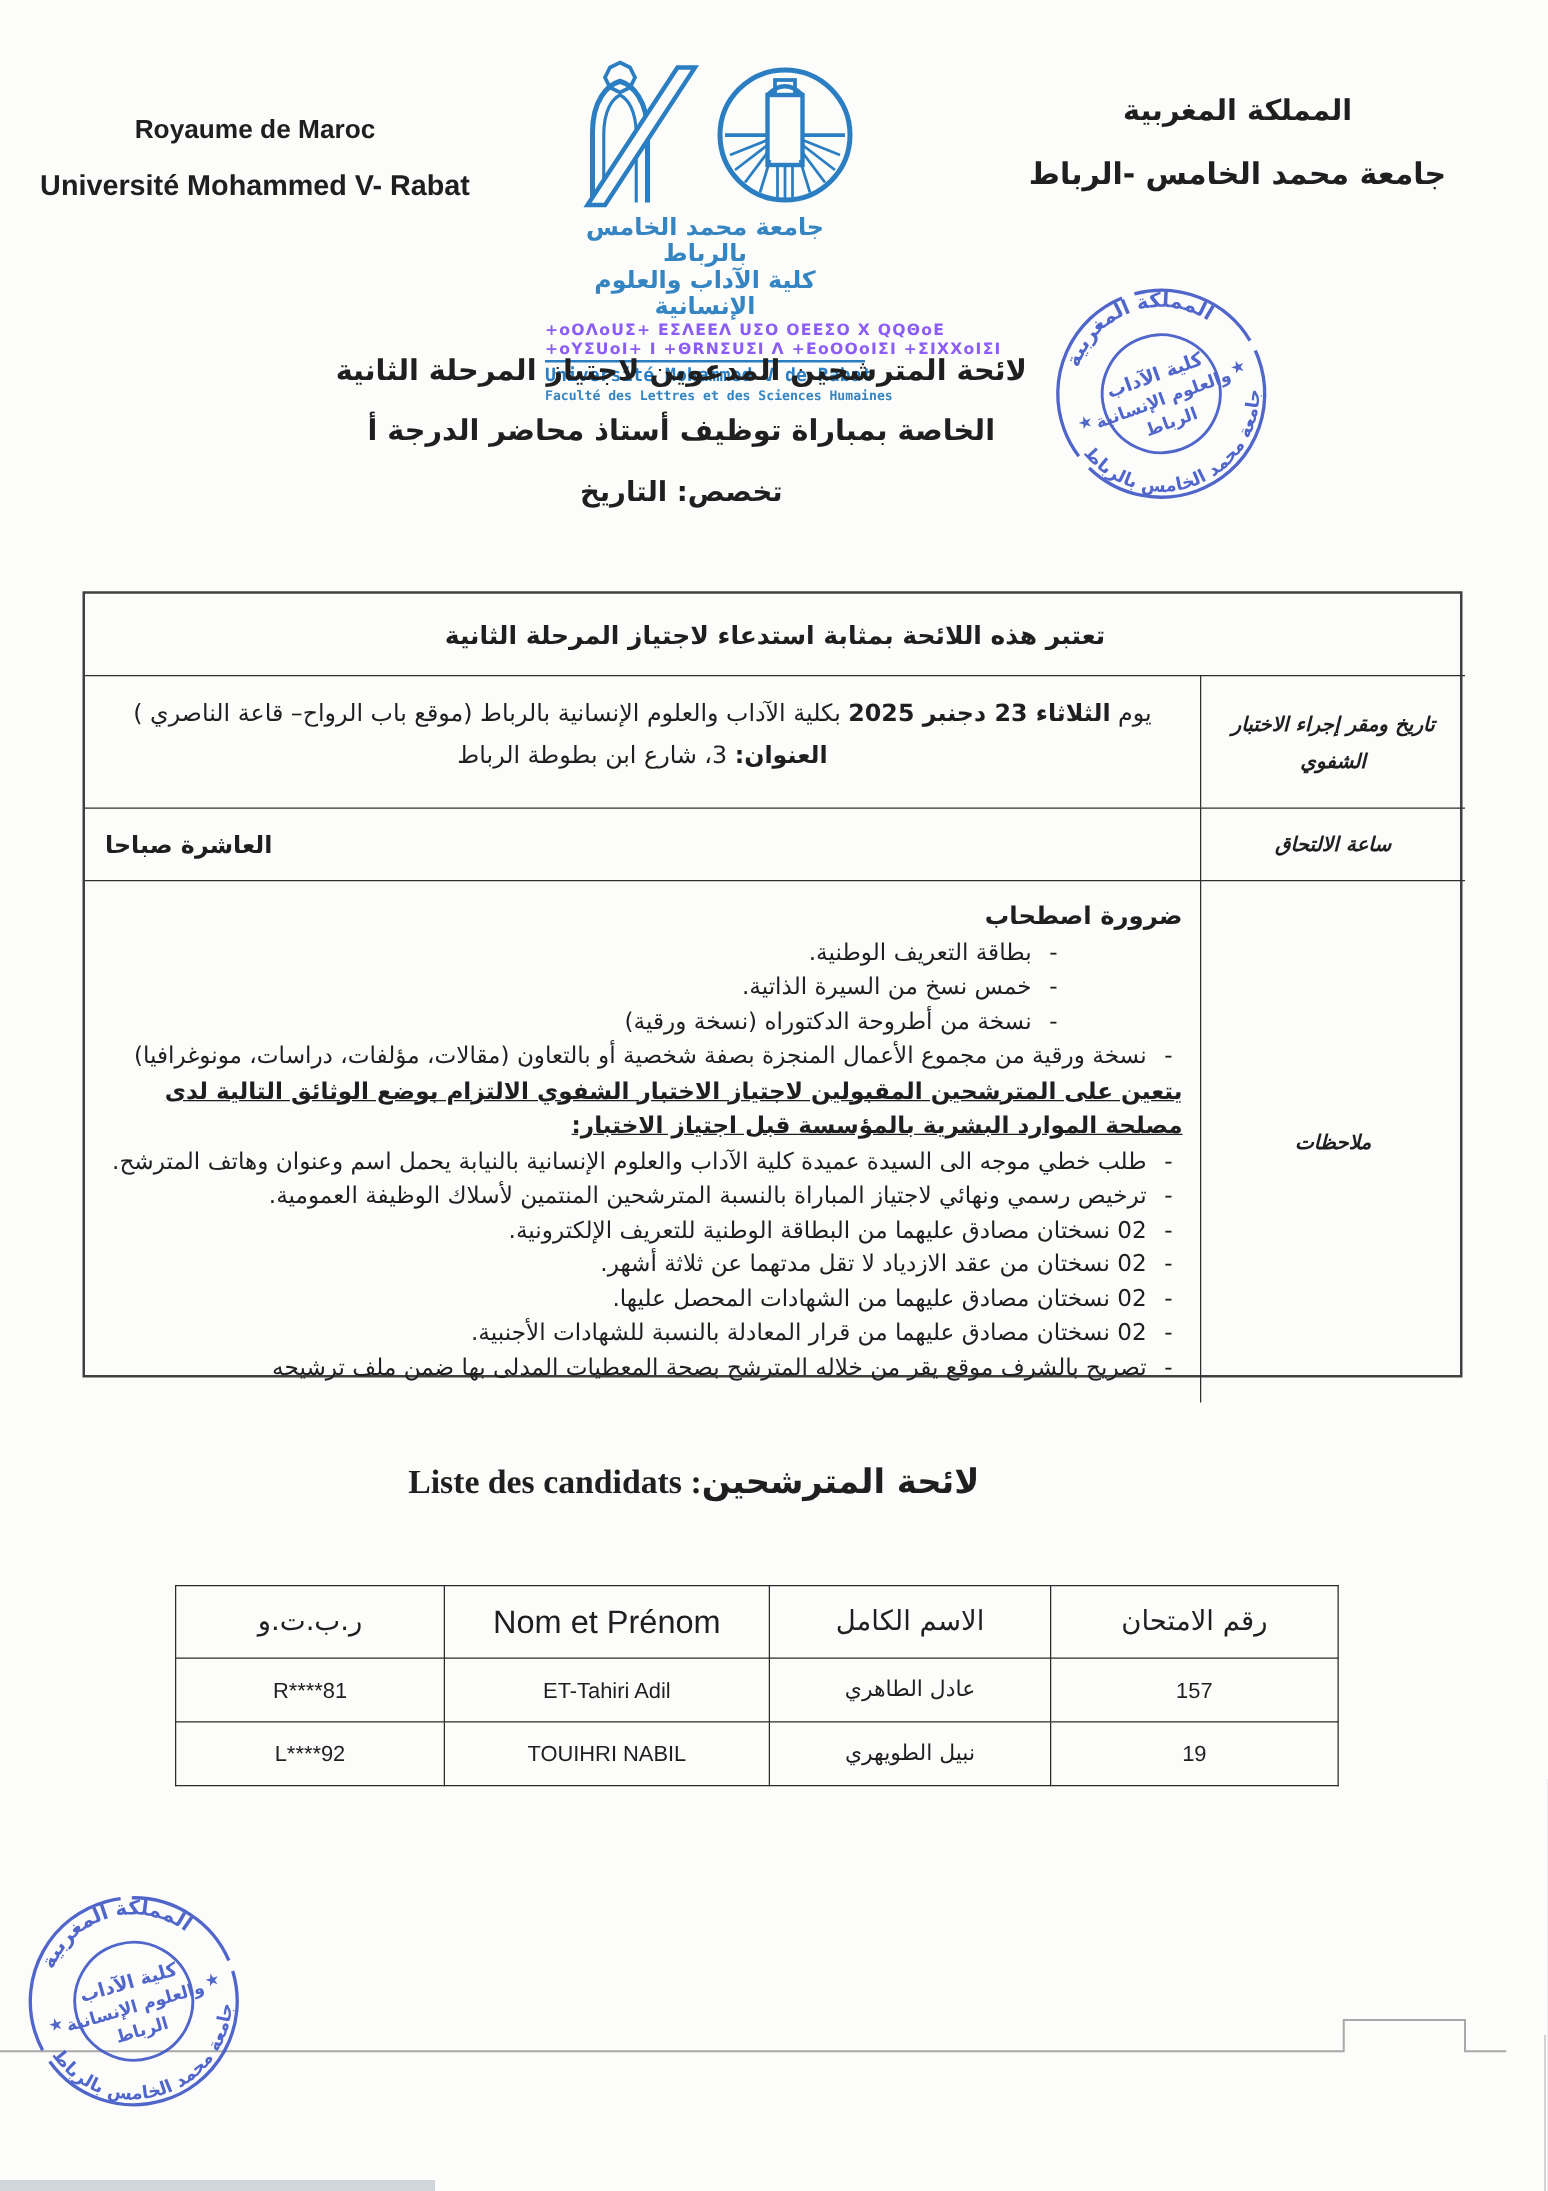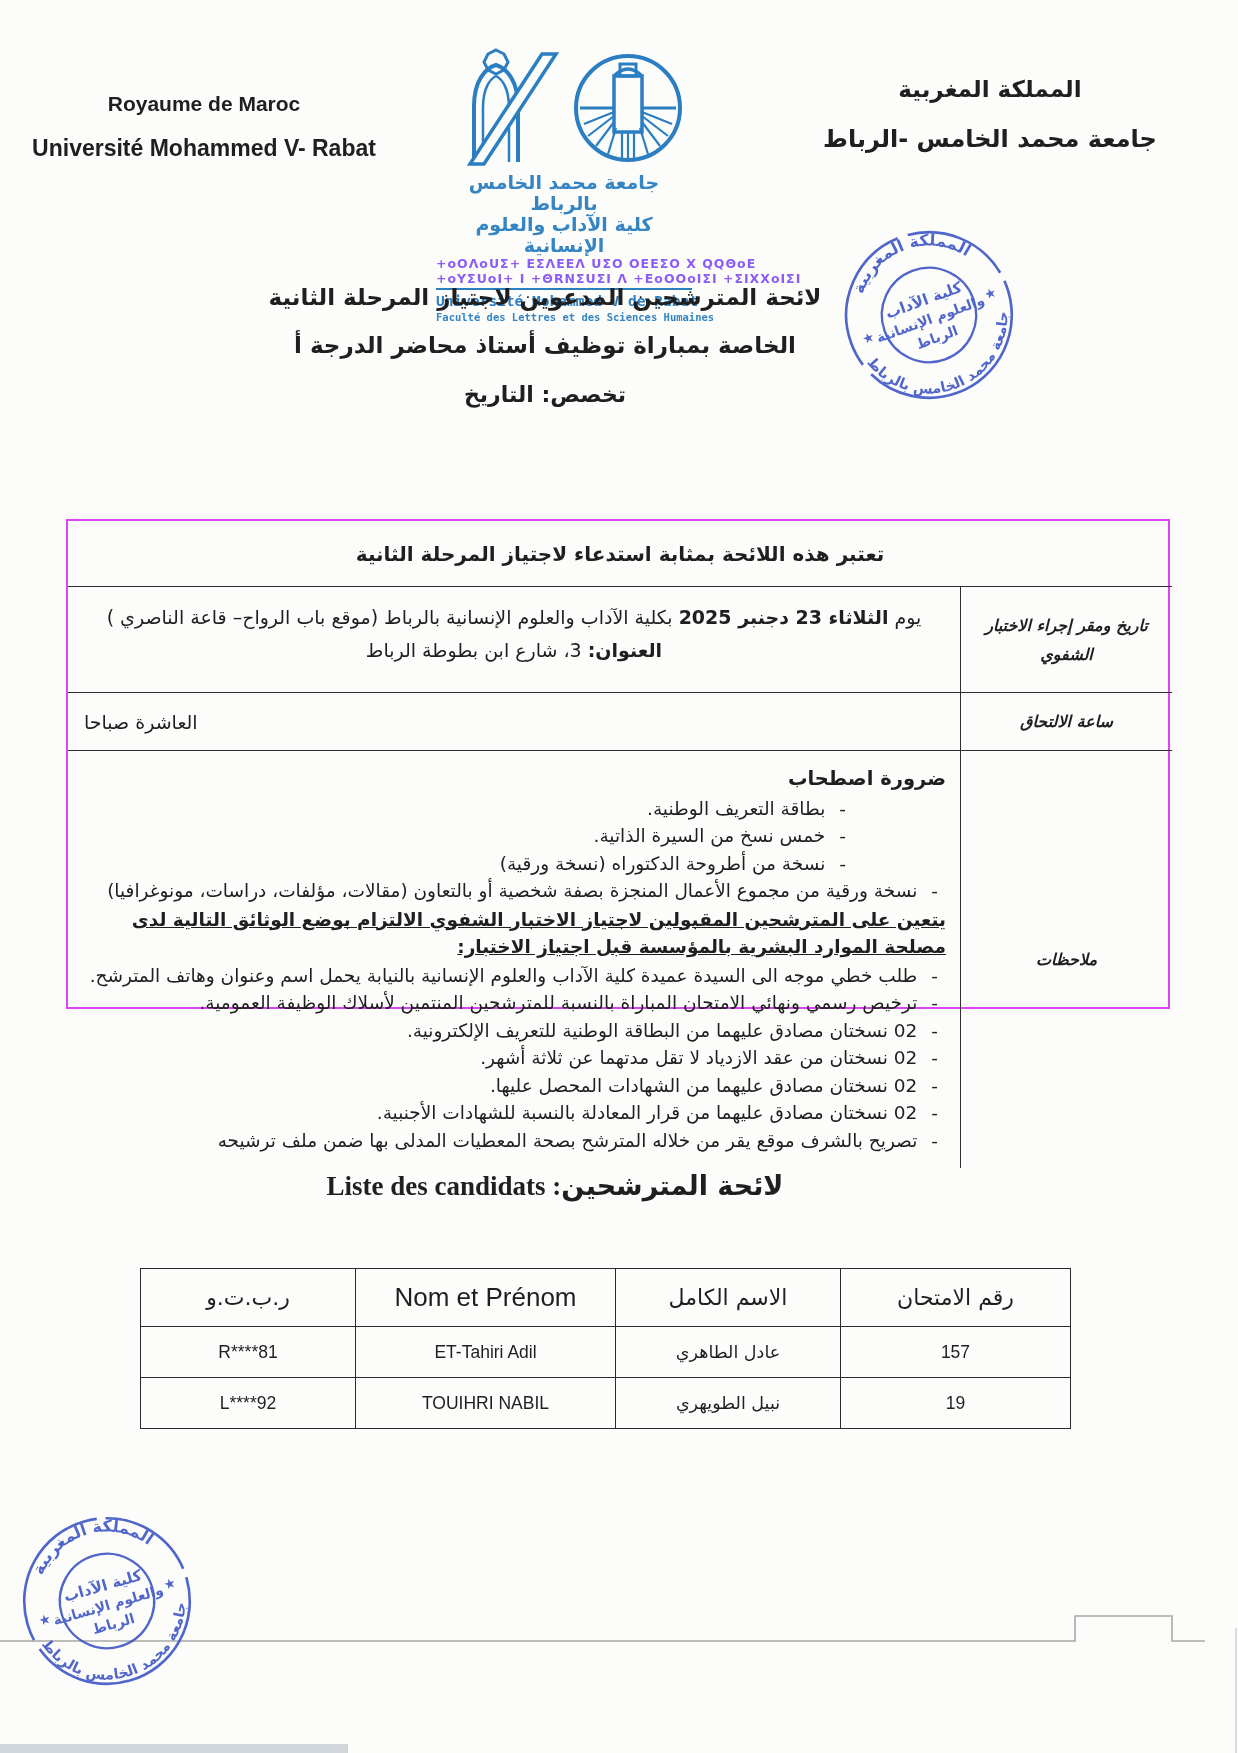--- a/index.html
+++ b/index.html
@@ -33,35 +33,35 @@
   .doc-title .t2{font-size:23px;margin-bottom:24px;}
   .doc-title .t3{font-size:22px;}
 
   
   .stamp{width:178px;height:178px;opacity:.88;}
   .stamp-top{left:840px;top:226px;transform:rotate(-20deg);}
   .stamp-bottom{left:18px;top:1512px;transform:rotate(-16deg);}
 
   
   .itable{
-    left:66px;top:473px;width:1104px;height:490px;
+    left:66px;top:473px;width:1104px;height:629px;
     display:grid;grid-template-columns:892px 212px;grid-template-rows:65px 106px 58px 418px;
-    border:2px solid #d946ef;box-sizing:border-box;direction:ltr;margin-top:46px;
+    border:2px solid #404040;box-sizing:border-box;direction:ltr;
   }
   .itable .cell{box-sizing:border-box;direction:rtl;}
   .itable .bt{border-top:1.3px solid #2f2f2f;}
   .itable .bl{border-left:1.3px solid #2f2f2f;}
   .c-span{grid-column:1/3;display:flex;align-items:center;justify-content:center;
           font-weight:700;font-size:20px;}
   .c-label{display:flex;align-items:center;justify-content:center;text-align:center;
            font-weight:700;font-size:16px;line-height:29px;padding:0 6px;font-style:italic;}
   .c-exam{padding:14px 18px 0 18px;text-align:center;font-size:19px;line-height:33px;}
   .c-exam b{font-weight:700;}
   .c-hour{display:flex;align-items:center;justify-content:flex-end;
-          padding-left:16px;padding-right:48px;font-weight:400;font-size:19px;}
+          padding-left:16px;padding-right:48px;font-weight:700;font-size:19px;}
   .c-notes{padding:14px 14px 0 10px;font-size:18.5px;line-height:27.5px;}
   .c-notes .nh{font-weight:700;font-size:19.5px;margin-bottom:2px;}
   .note-item{display:flex;gap:14px;}
   .note-item .dash{flex:0 0 auto;}
   .ind1{padding-right:100px;}
   .ind2{padding-right:8px;}
   .c-notes .warn{font-weight:700;text-decoration:underline;margin:1px 0 1px 0;font-size:18.5px;}
 
   
   .liste-h{left:155px;top:1170px;width:800px;text-align:center;font-size:27px;font-weight:700;}
@@ -201,21 +201,21 @@
           <span class="dash">-</span>
           <span>نسخة ورقية من مجموع الأعمال المنجزة بصفة شخصية أو بالتعاون (مقالات، مؤلفات، دراسات، مونوغرافيا)</span>
         </div>
       <div class="warn">يتعين على المترشحين المقبولين لاجتياز الاختبار الشفوي الالتزام بوضع الوثائق التالية لدى مصلحة الموارد البشرية بالمؤسسة قبل اجتياز الاختبار:</div>
       <div class="note-item ind2">
           <span class="dash">-</span>
           <span>طلب خطي موجه الى السيدة عميدة كلية الآداب والعلوم الإنسانية بالنيابة يحمل اسم وعنوان وهاتف المترشح.</span>
         </div>
       <div class="note-item ind2">
           <span class="dash">-</span>
-          <span>ترخيص رسمي ونهائي الامتحان المباراة بالنسبة للمترشحين المنتمين لأسلاك الوظيفة العمومية.</span>
+          <span>ترخيص رسمي ونهائي لاجتياز المباراة بالنسبة المترشحين المنتمين لأسلاك الوظيفة العمومية.</span>
         </div>
       <div class="note-item ind2">
           <span class="dash">-</span>
           <span>02 نسختان مصادق عليهما من البطاقة الوطنية للتعريف الإلكترونية.</span>
         </div>
       <div class="note-item ind2">
           <span class="dash">-</span>
           <span>02 نسختان من عقد الازدياد لا تقل مدتهما عن ثلاثة أشهر.</span>
         </div>
       <div class="note-item ind2">

